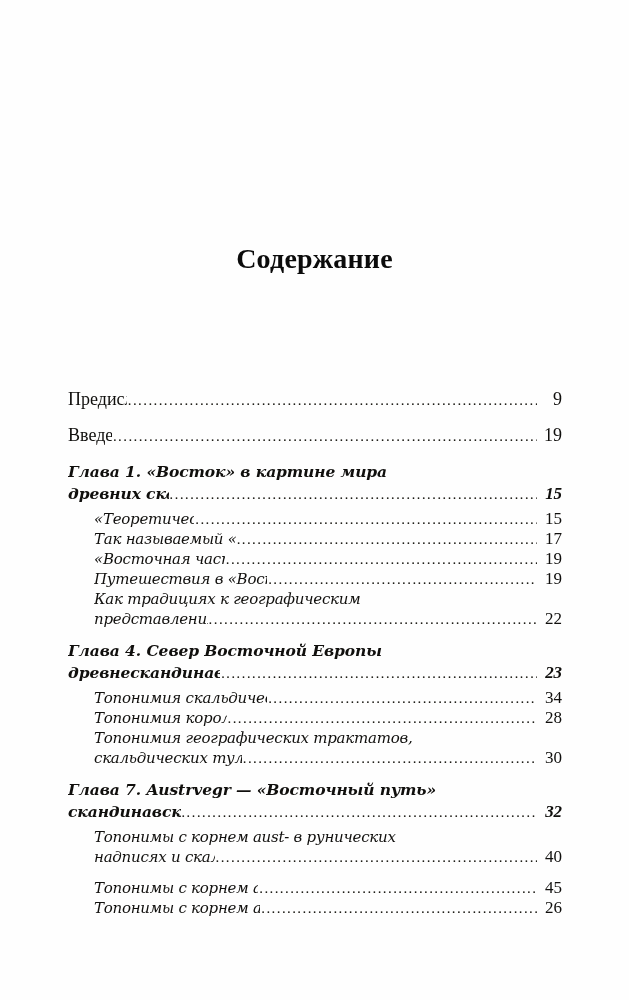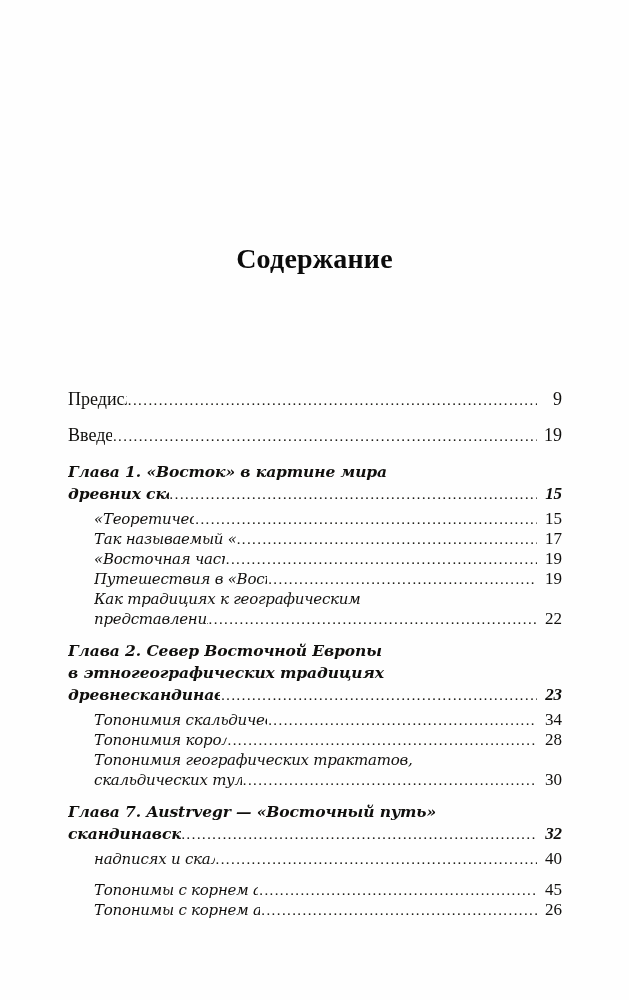--- a/index.html
+++ b/index.html
@@ -193,24 +193,21 @@
           </div>
           <div class="row sub cont">
             <span class="txt">представлениям авторов саг?</span>
             <span class="leader"></span>
             <span class="pg">22</span>
           </div>
         </div>
       </div>
       <div class="chapter">
         <div class="row  noleader">
-          <span class="txt">Глава 2. Север Восточной Европы</span>
-        </div>
-        <div class="row  noleader">
-          <span class="txt">в этногеографических традициях</span>
+          <span class="txt">Глава 4. Север Восточной Европы</span>
         </div>
         <div class="row ">
           <span class="txt">древнескандинавской письменности</span>
           <span class="leader"></span>
           <span class="pg">23</span>
         </div>
       </div>
       <div class="subs">
         <div>
           <div class="row sub">
@@ -242,20 +239,23 @@
           <span class="txt">Глава 7. Austrvegr — «Восточный путь»</span>
         </div>
         <div class="row ">
           <span class="txt">скандинавских викингов</span>
           <span class="leader"></span>
           <span class="pg">32</span>
         </div>
       </div>
       <div class="subs">
         <div class="gap-after">
+          <div class="row sub noleader">
+            <span class="txt">Топонимы с корнем aust- в рунических</span>
+          </div>
           <div class="row sub cont">
             <span class="txt">надписях и скальдической поэзии</span>
             <span class="leader"></span>
             <span class="pg">40</span>
           </div>
         </div>
         <div>
           <div class="row sub">
             <span class="txt">Топонимы с корнем aust- в ранних королевских сагах</span>
             <span class="leader"></span>

